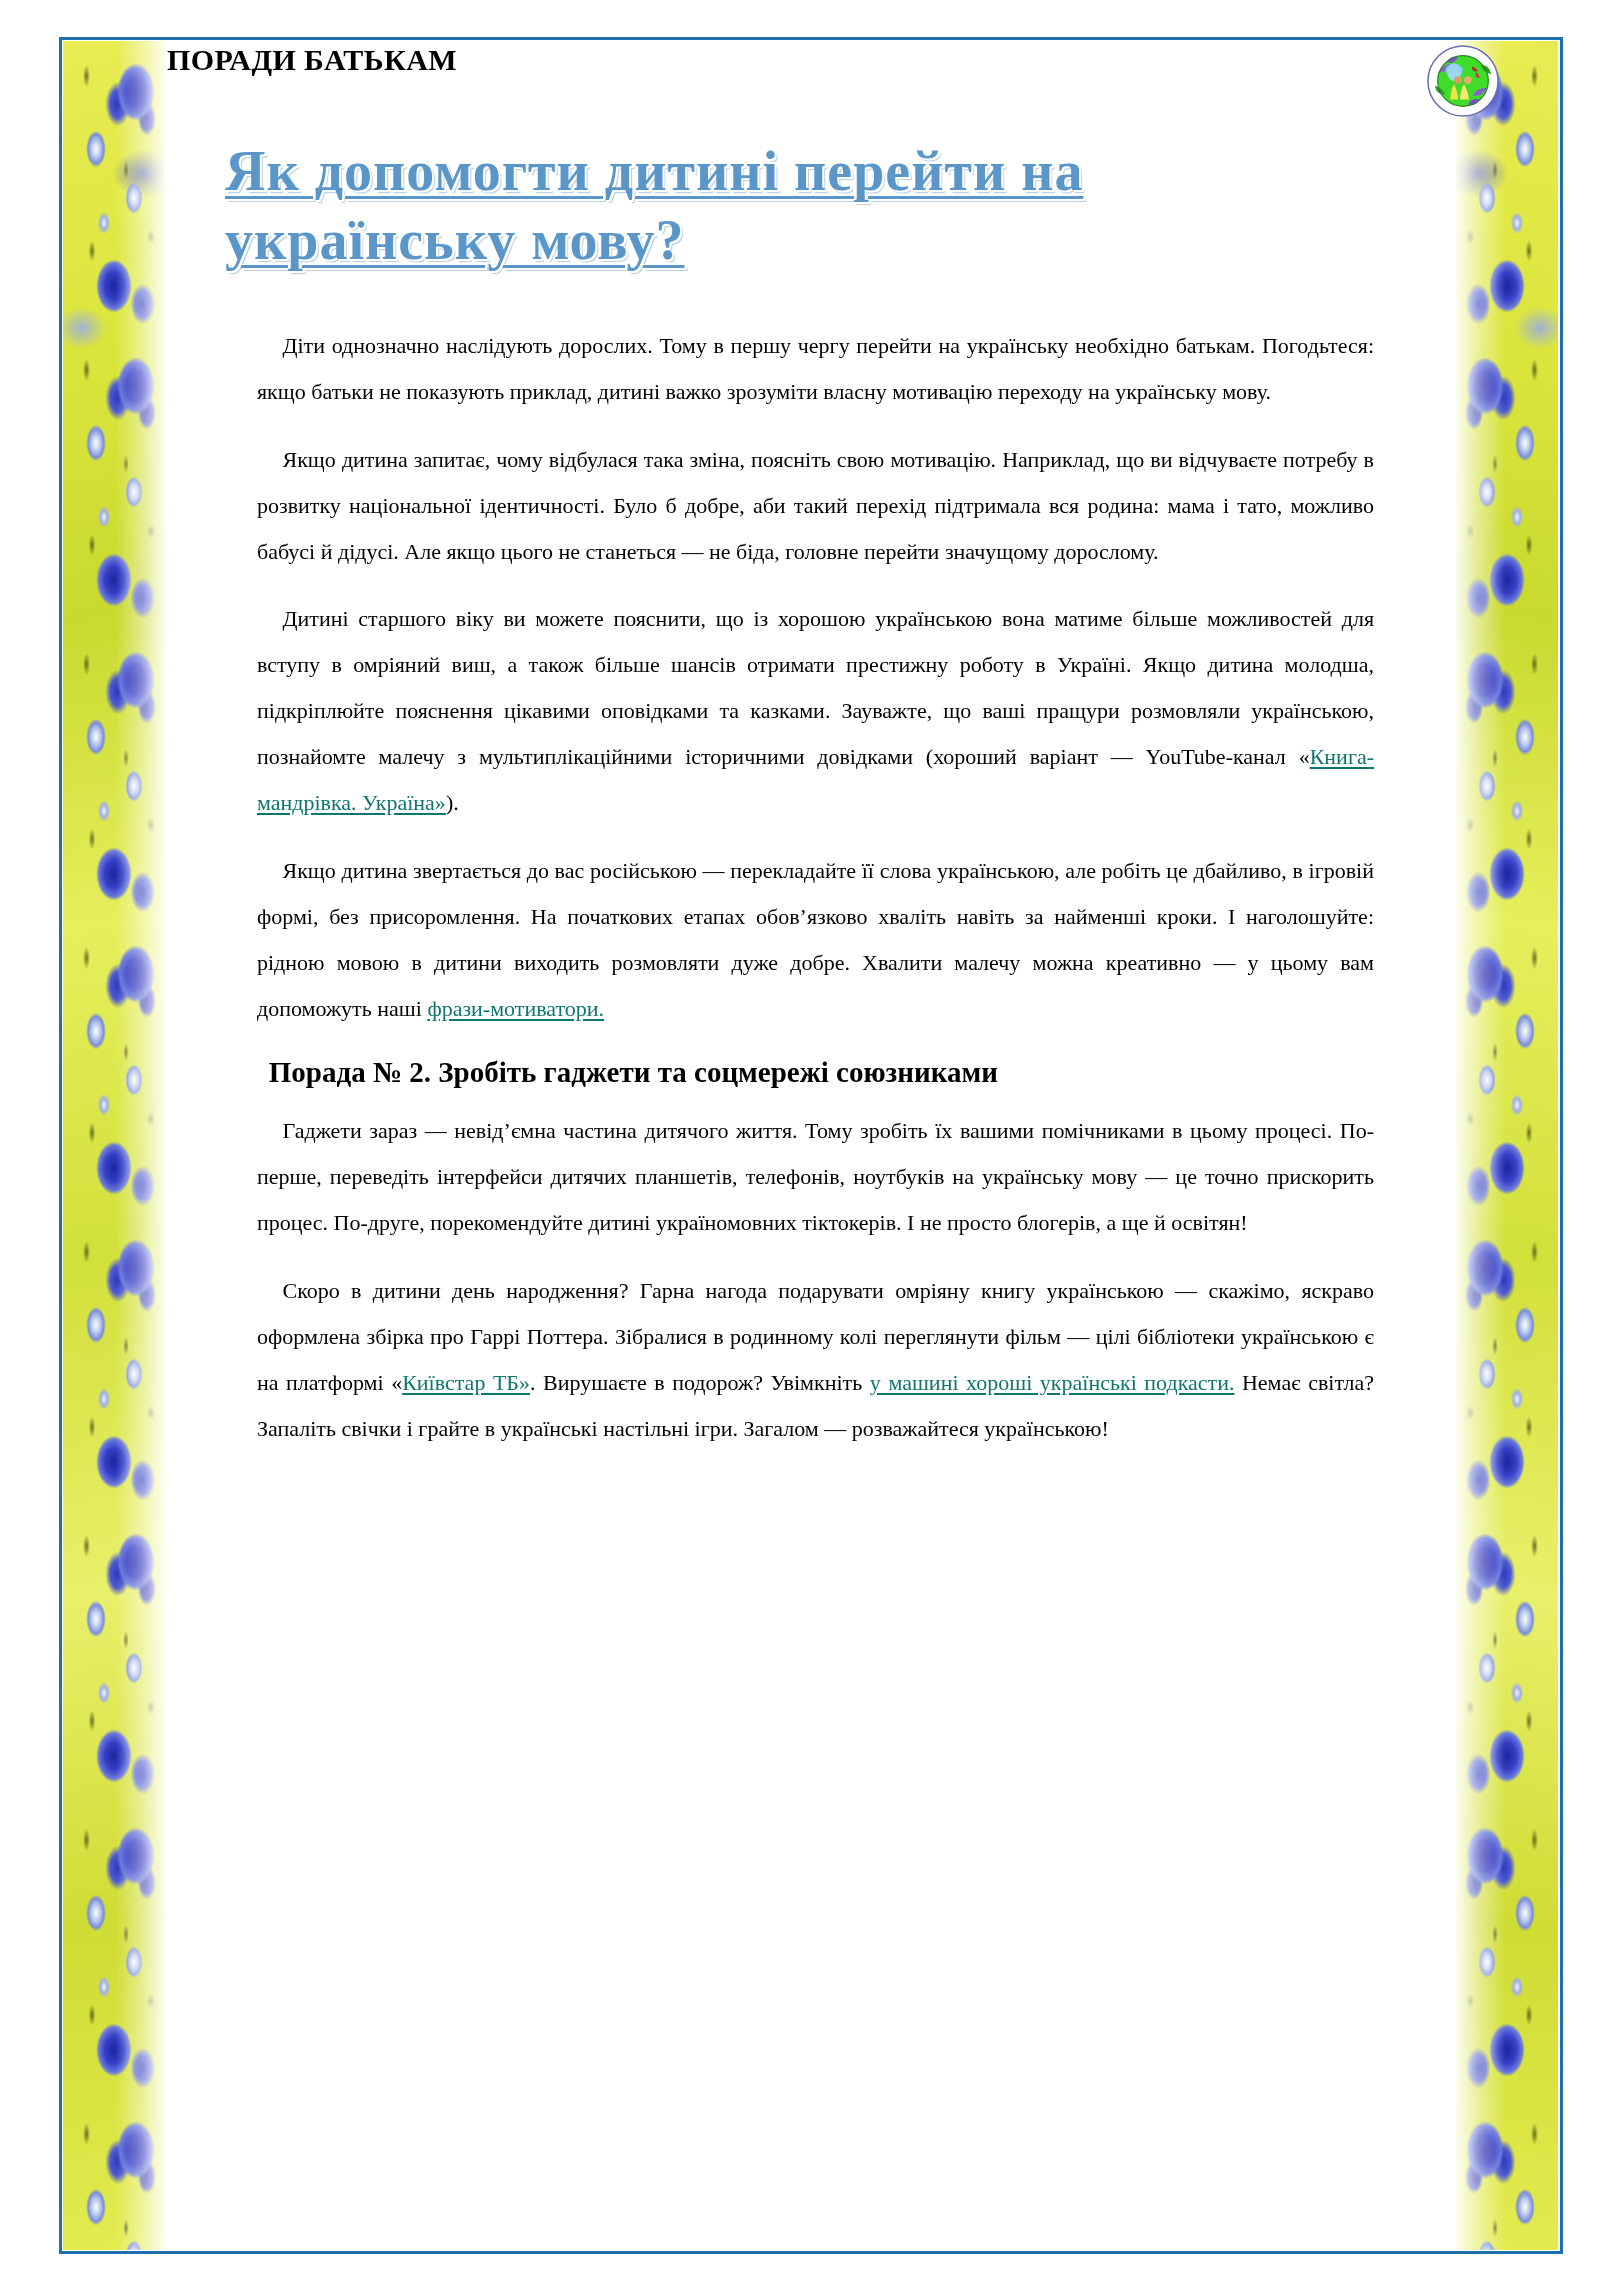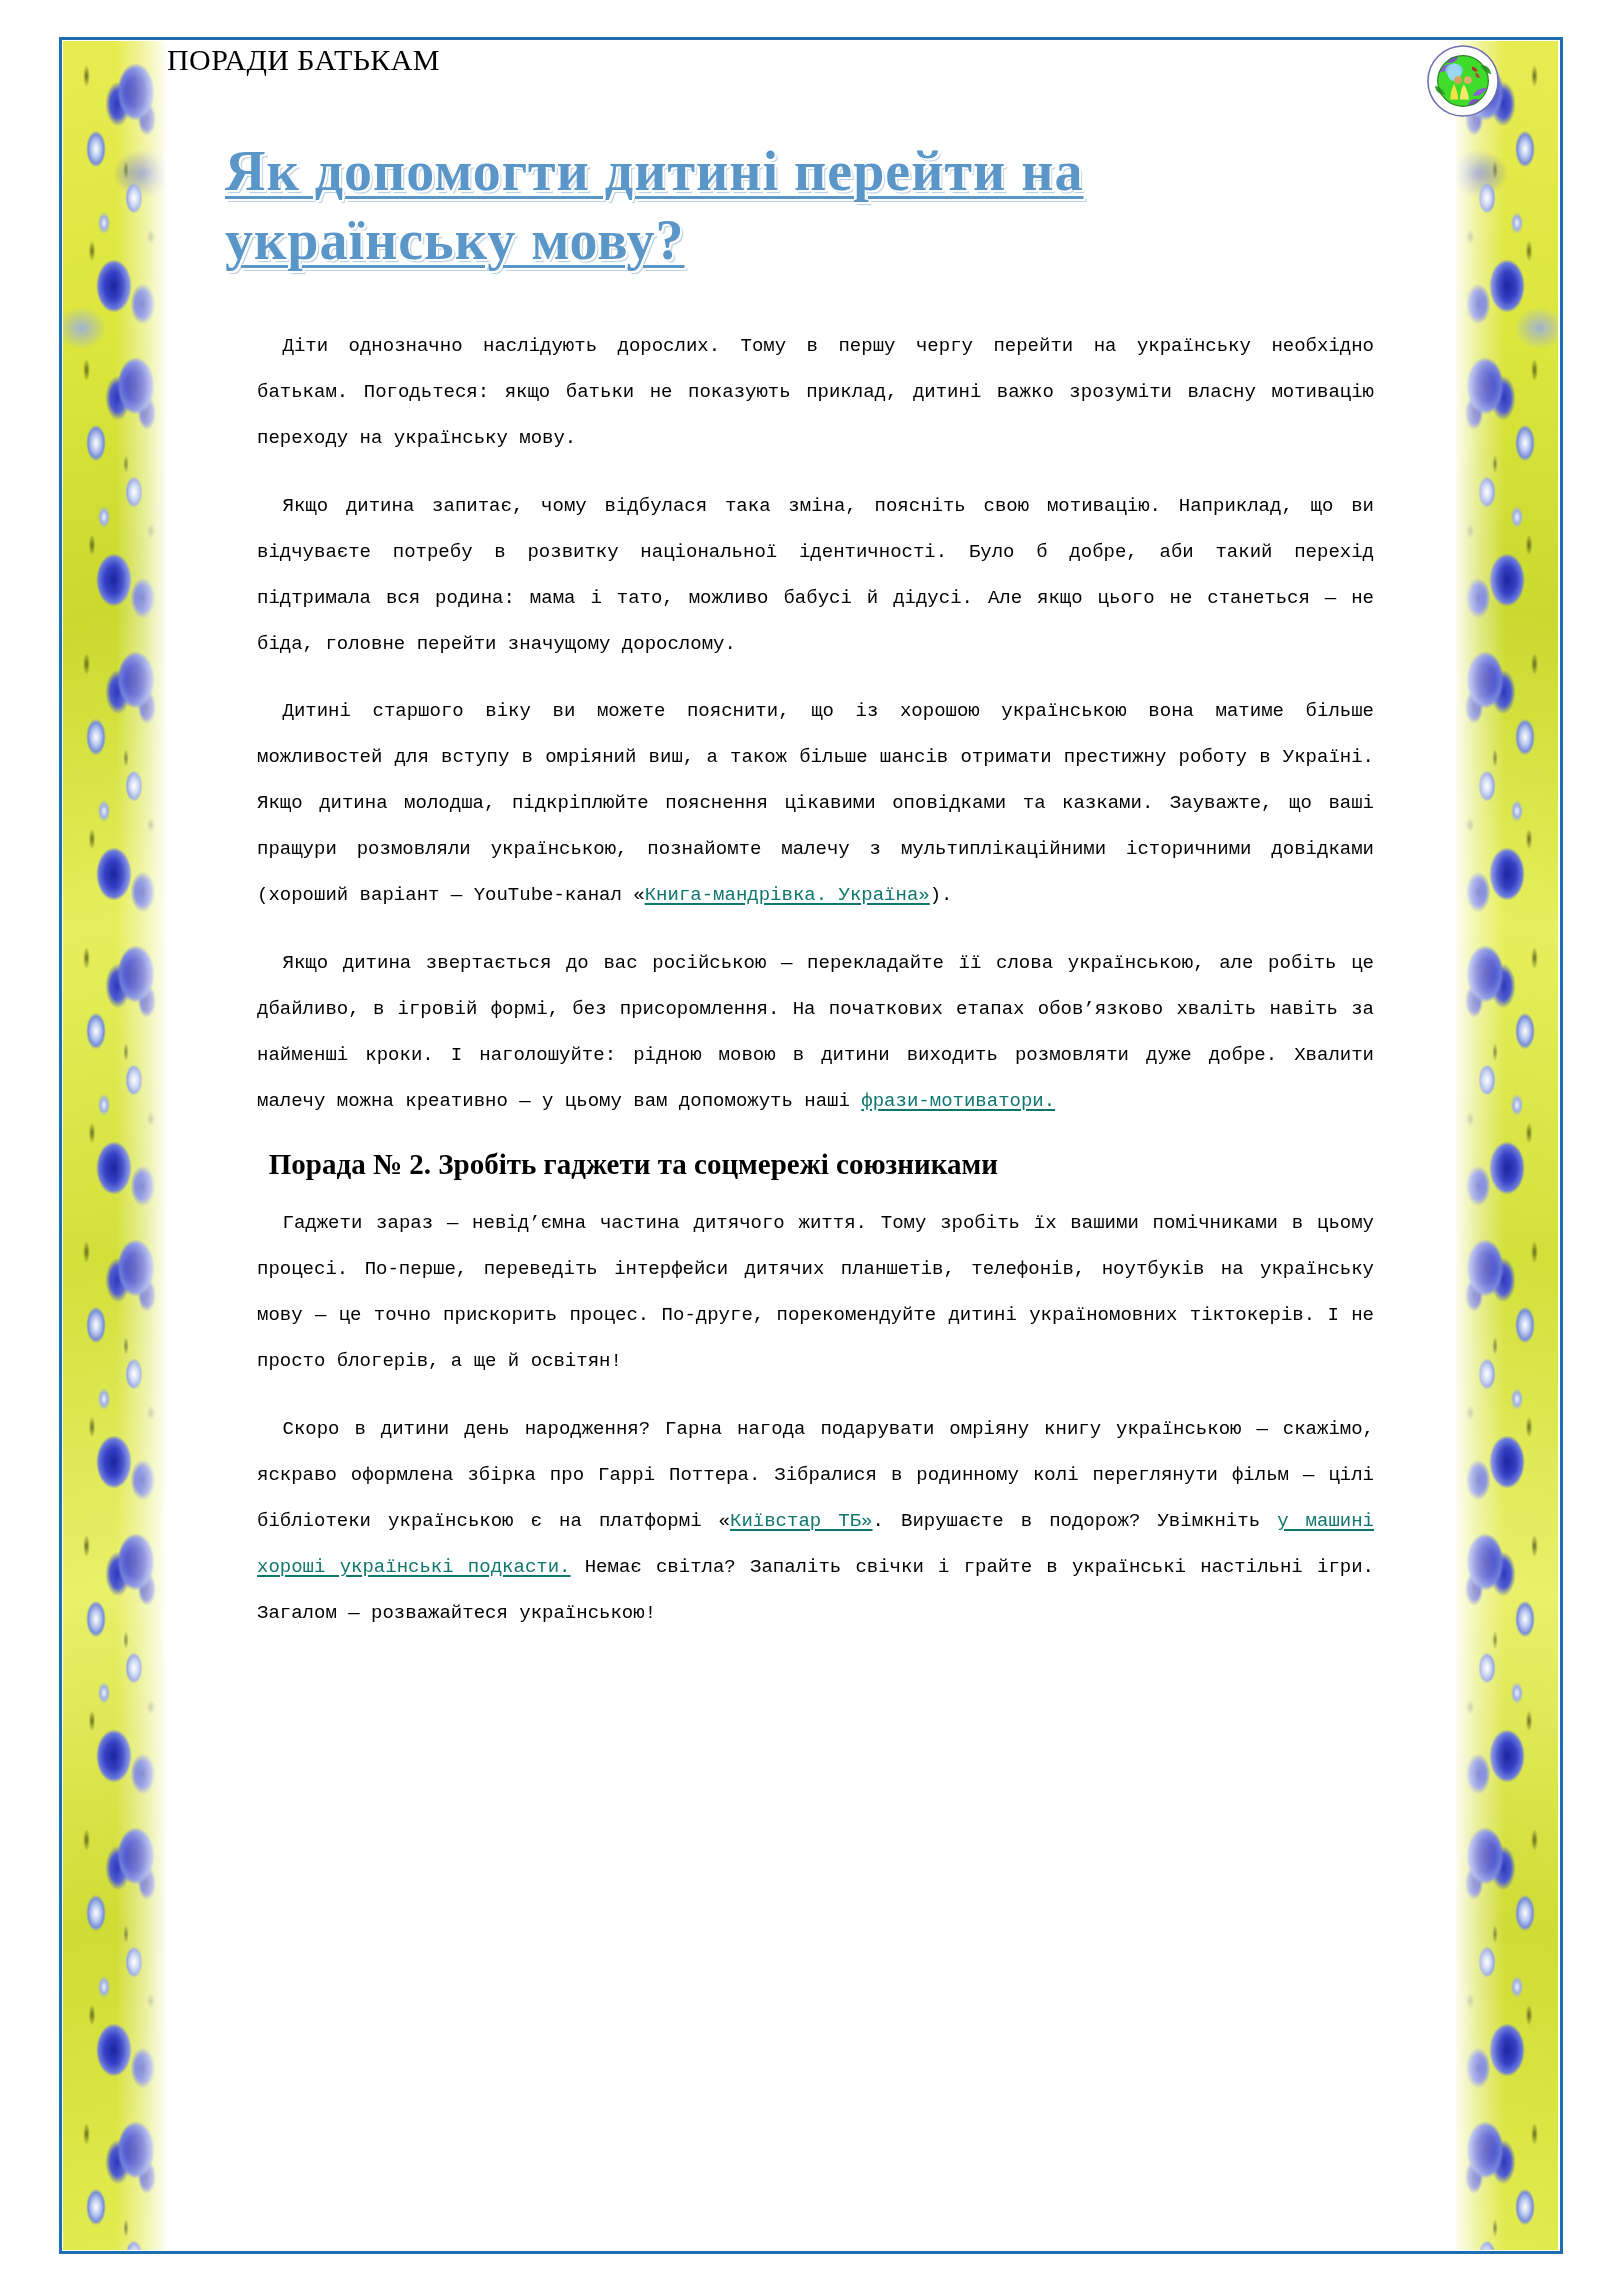--- a/index.html
+++ b/index.html
@@ -97,21 +97,21 @@
   .header {
     position: absolute;
     left: 167px;
     top: 43px;
     width: 1294px;
     height: 80px;
     z-index: 4;
   }
   .kicker {
     font-family: "Liberation Serif", "DejaVu Serif", serif;
-    font-weight: normal;
+    font-weight: bold;
     font-size: 30px;
     letter-spacing: 0.4px;
     color: #000000;
     white-space: nowrap;
   }
 
   
   .logo {
     position: absolute;
     right: 120px;
@@ -156,22 +156,22 @@
   }
   .tip-heading {
     font-family: "Liberation Serif", "DejaVu Serif", serif;
     font-weight: bold;
     font-size: 29px;
     line-height: 39px;
     color: #000000;
     margin: 0 0 15.7px 11.8px;
   }
   .para {
-    font-family: Liberation Mono, monospace;
-    font-size: 19px;
+    font-family: Liberation Serif, serif;
+    font-size: 22px;
     line-height: 46px;
     color: #000000;
     margin: 0 0 21.6px 0;
     text-indent: 25.5px;
     text-align: justify;
     text-justify: inter-word;
   }
   .para.last  { margin-bottom: 0; margin-top: 8px; }
   .lnk {
     color: #0f766e;

